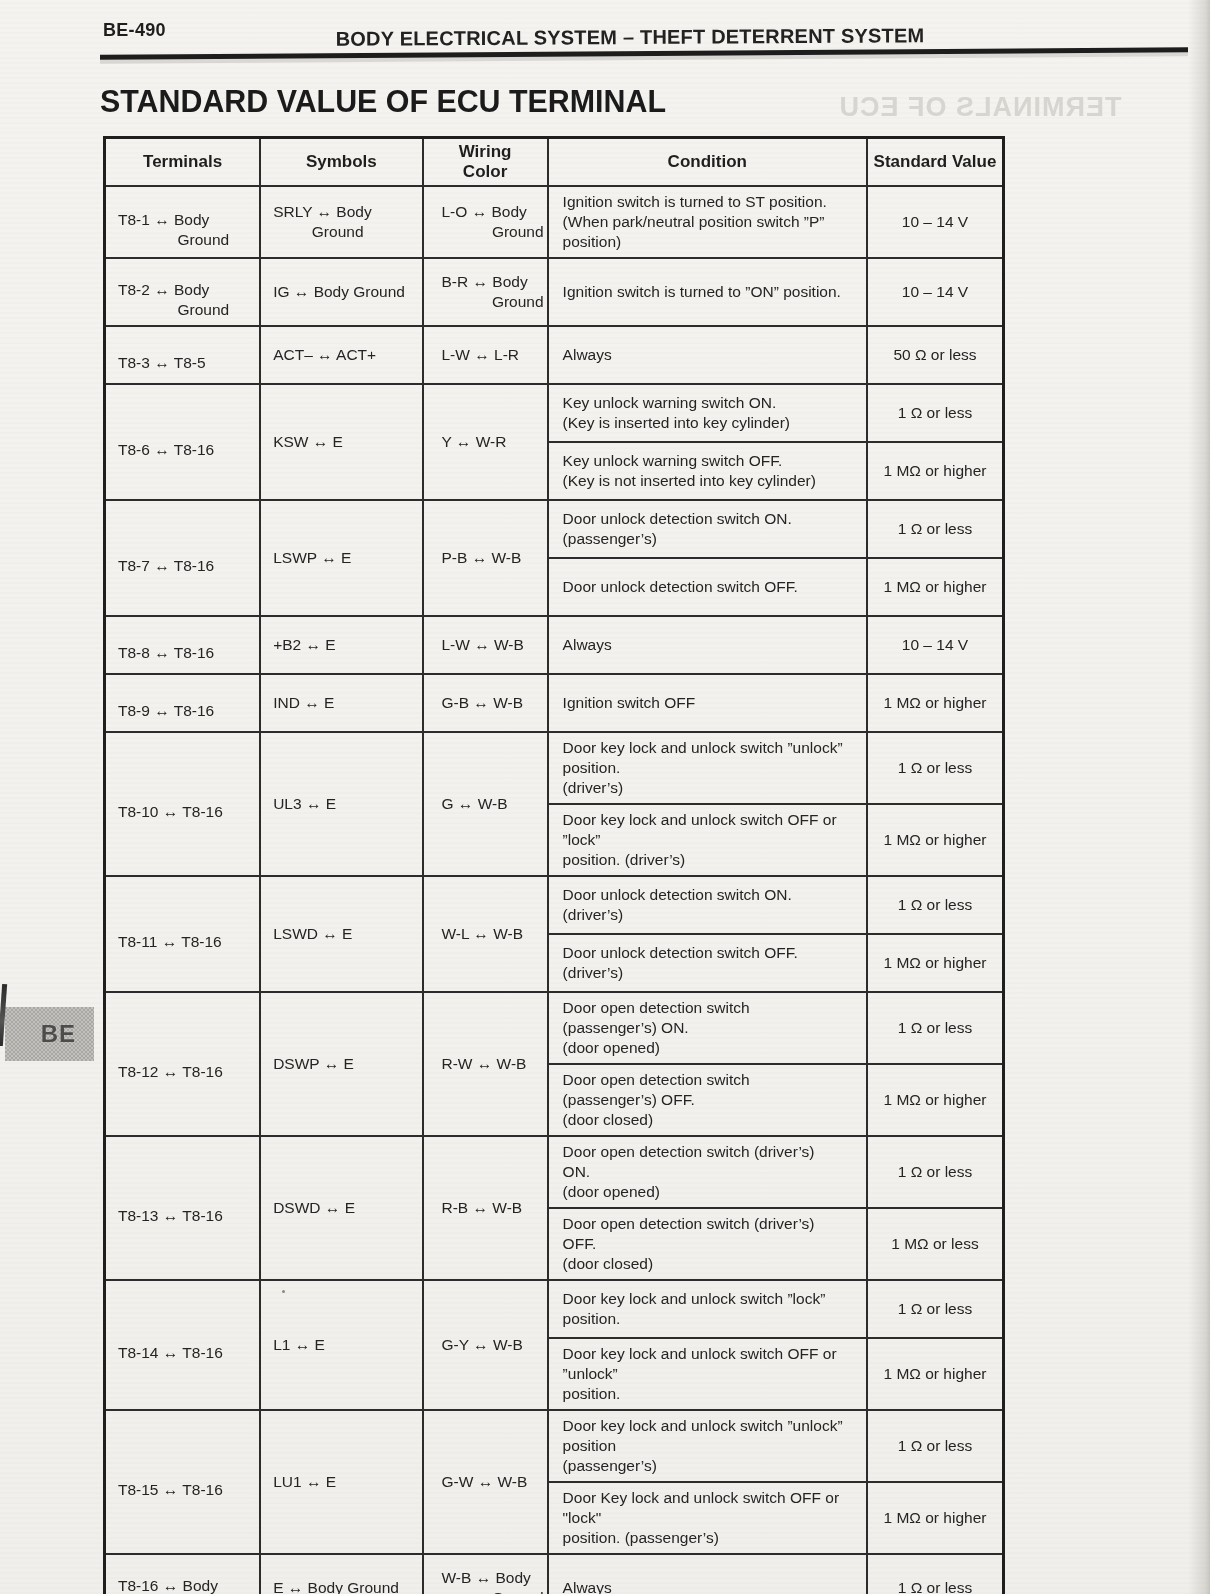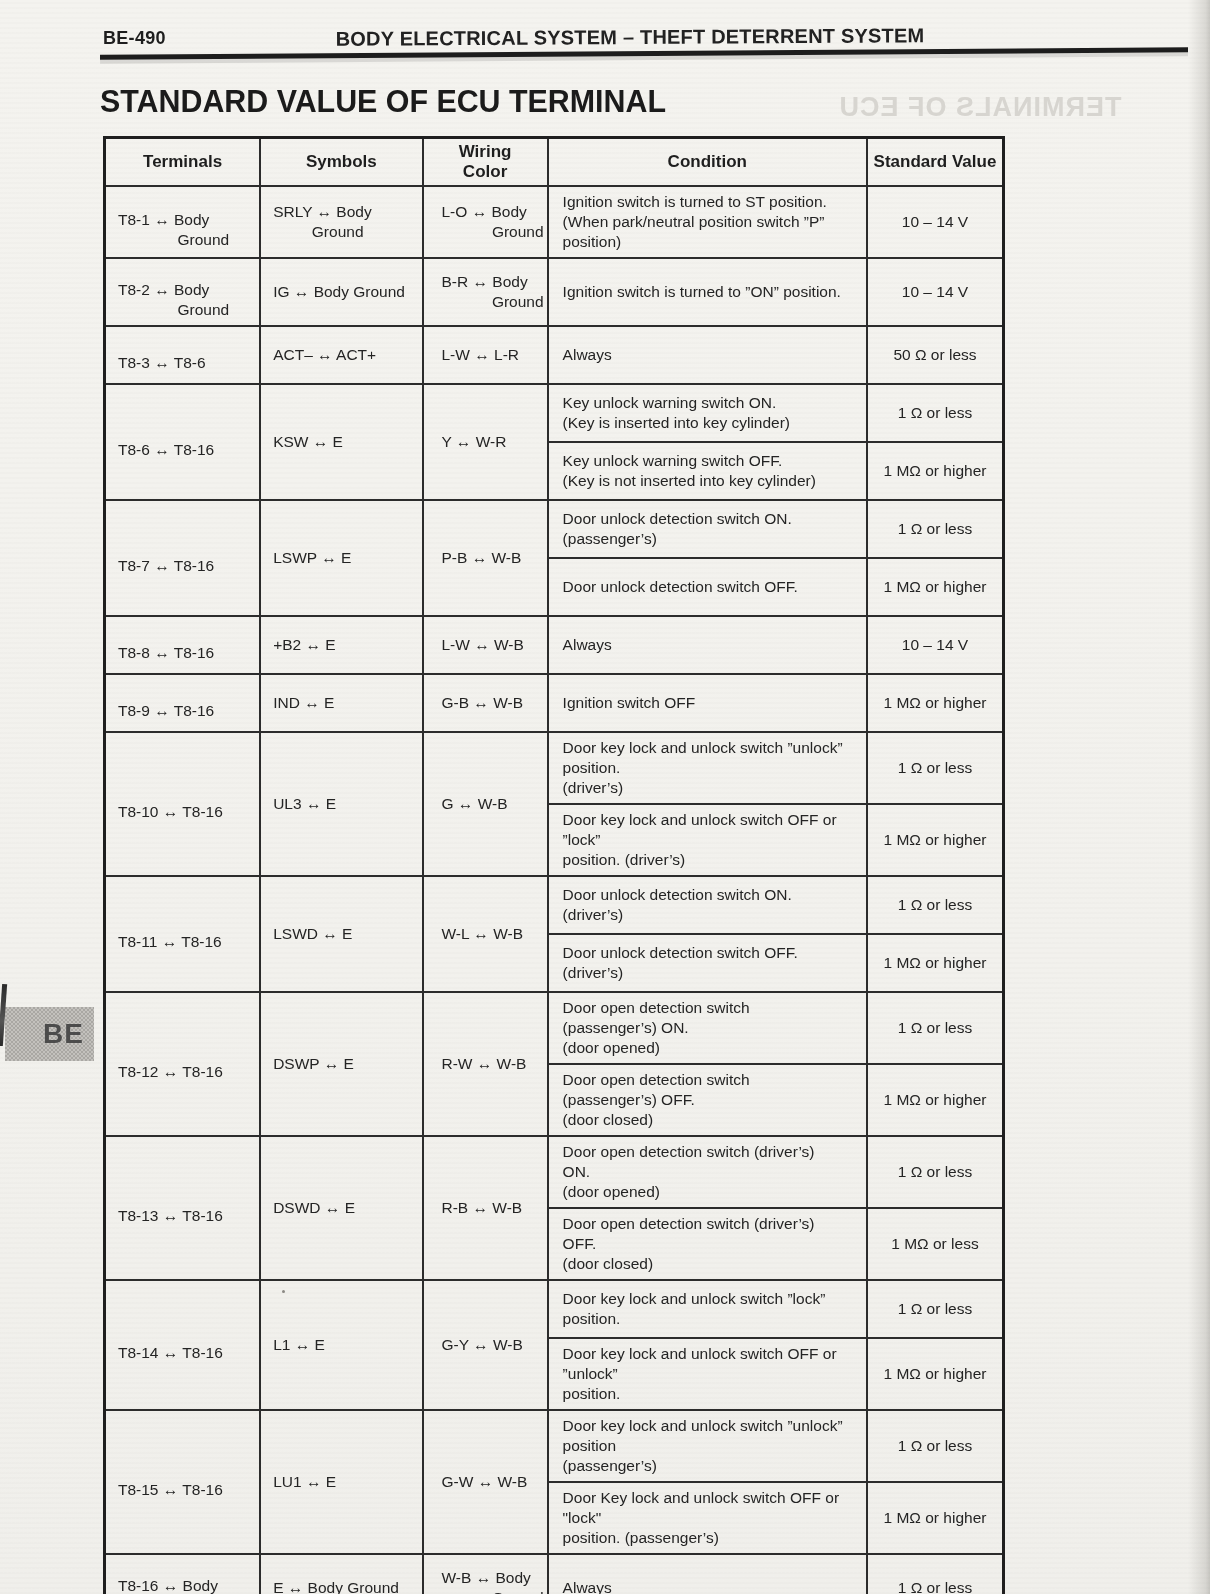--- a/index.html
+++ b/index.html
@@ -17,21 +17,21 @@
       repeating-linear-gradient(0deg, rgba(120,118,112,0.025) 0 2px, rgba(255,255,255,0.02) 2px 5px),
       linear-gradient(180deg, #f4f3ef 0%, #f2f1ed 60%, #f0efeb 100%);
   }
   .page-edge-right {
     position:absolute; top:0; right:0; width:22px; height:100%;
     background: linear-gradient(90deg, rgba(160,158,152,0) 0%, rgba(150,148,142,0.28) 80%, rgba(120,118,112,0.35) 100%);
   }
 
   
   .page-number {
-    position:absolute; left:103px; top:28px;
+    position:absolute; left:103px; top:20px;
     font-size:18px; font-weight:bold; color:#1e1e1e; letter-spacing:0.3px;
   }
   .running-header {
     position:absolute; left:260px; top:26px; width:740px;
     text-align:center; font-size:20px; font-weight:bold; color:#222;
     letter-spacing:0.2px; transform:rotate(-0.35deg);
     white-space:nowrap;
   }
   .header-rule {
     position:absolute; left:100px; top:51px; width:1088px; height:5px;
@@ -80,22 +80,22 @@
   tr.h1 { height:30px; }
   tr.h2 { height:50px; }
 
   
   .be-tab {
     position:absolute; left:5px; top:1007px; width:89px; height:54px;
     background:
       repeating-conic-gradient(#c3c1bd 0% 25%, #a9a7a3 0% 50%);
     background-size:4px 4px;
     display:flex; align-items:center; justify-content:flex-end;
-    padding-right:10px;
-    font-size:28px; font-weight:bold; color:#4c4c4c; letter-spacing:1px;
+    padding-right:18px;
+    font-size:24px; font-weight:bold; color:#4c4c4c; letter-spacing:1px;
     text-shadow:0 0 1px rgba(255,255,255,0.5);
   }
   .edge-scratch {
     position:absolute; left:0px; top:984px; width:5px; height:62px;
     background:linear-gradient(180deg,#2a2a2a 0%, #555 60%, #2a2a2a 100%);
     transform:rotate(4deg);
   }
   .scan-speck {
     position:absolute; left:282px; top:1290px; width:3px; height:3px;
     border-radius:50%; background:#8b8984;
@@ -173,21 +173,21 @@
             <div class="ln">B-R ↔ Body</div>
             <div class="ln cont">Ground</div>
           </td>
           <td class="cell-condition">
             <div class="ln">Ignition switch is turned to ”ON” position.</div>
           </td>
           <td class="cell-value">10 – 14 V</td>
         </tr>
         <tr class="h1">
           <td class="cell-terminals" rowspan="1">
-            <div class="ln">T8-3 ↔ T8-6</div>
+            <div class="ln">T8-3 ↔ T8-5</div>
           </td>
           <td class="cell-symbols" rowspan="1">
             <div class="ln">ACT– ↔ ACT+</div>
           </td>
           <td class="cell-wiring" rowspan="1">
             <div class="ln">L-W ↔ L-R</div>
           </td>
           <td class="cell-condition">
             <div class="ln">Always</div>
           </td>

